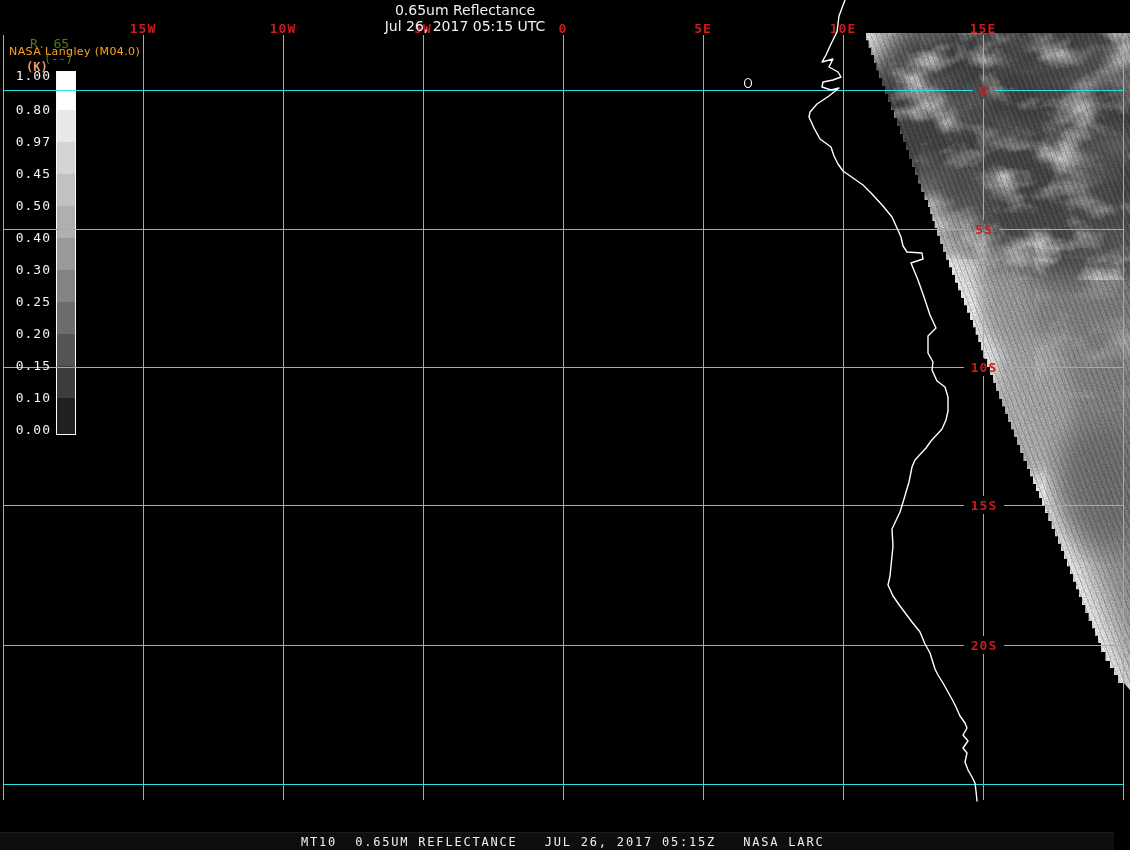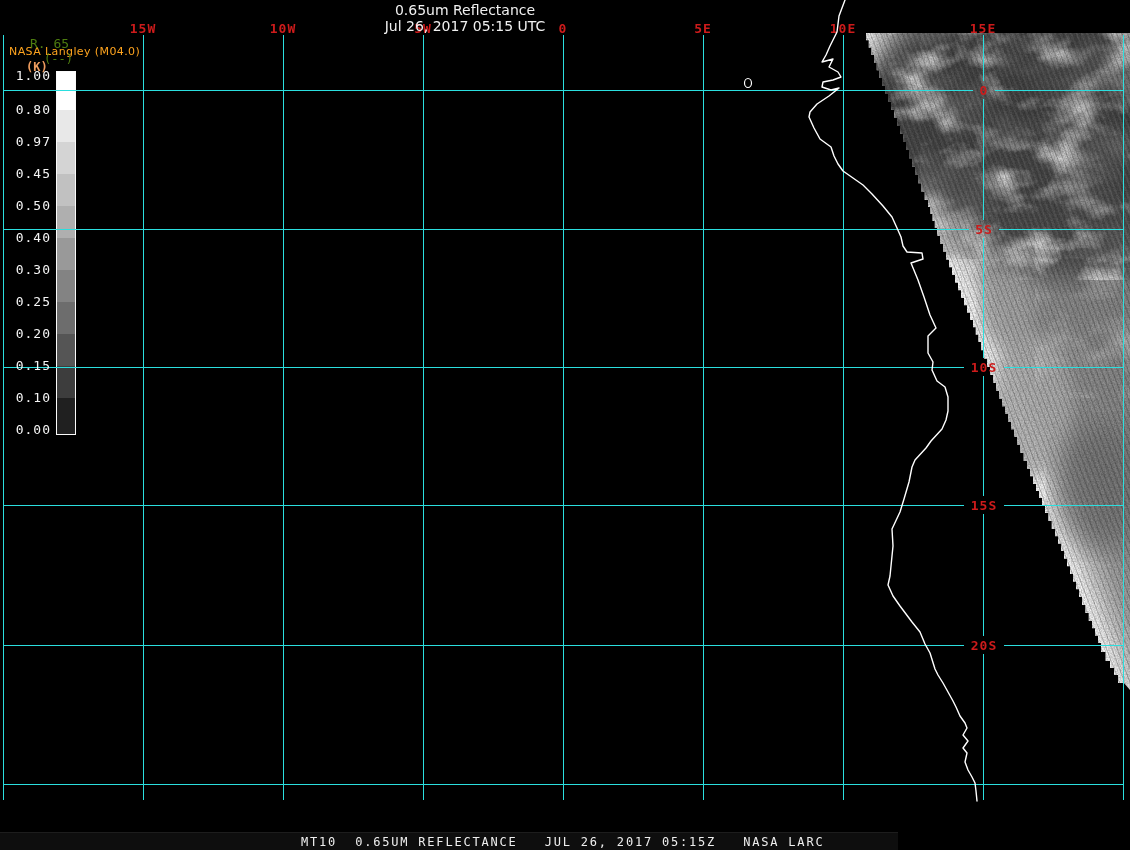--- a/index.html
+++ b/index.html
@@ -11,21 +11,21 @@
   .title-line1{font-size:14px;line-height:17px;}
   .title-line2{font-size:14px;line-height:15px;}
   .legend-text{position:absolute;color:#4d7c0f;font-family:"DejaVu Sans Mono",monospace;
                font-weight:normal;white-space:pre;}
   .legend-head1{left:30px;top:36px;font-size:13px;}
   .legend-head2{left:44px;top:52px;font-size:12px;}
   .legend-head3{left:26px;top:60px;font-size:12px;font-weight:bold;}
   .legend-num{position:absolute;left:12px;width:39px;height:14px;line-height:14px;
               text-align:right;color:#f5f5f5;font-family:"DejaVu Sans Mono",monospace;
               font-size:13px;font-weight:normal;letter-spacing:1px;}
-  #footer{position:absolute;left:0;bottom:0;width:898px;height:17px;background:#0e0e0e;
+  #footer{position:absolute;left:0;bottom:0;width:1114px;height:17px;background:#0e0e0e;
           border-top:1px solid #1d1d1d;}
   #footer span{position:absolute;left:301px;top:2px;color:#efefef;white-space:pre;
                font-family:"DejaVu Sans Mono",monospace;font-size:12px;letter-spacing:1.8px;}
 </style>
 </head>
 <body>
 
 <div id="stage">
 
   <svg id="mapsvg" width="1130" height="850" viewBox="0 0 1130 850">

